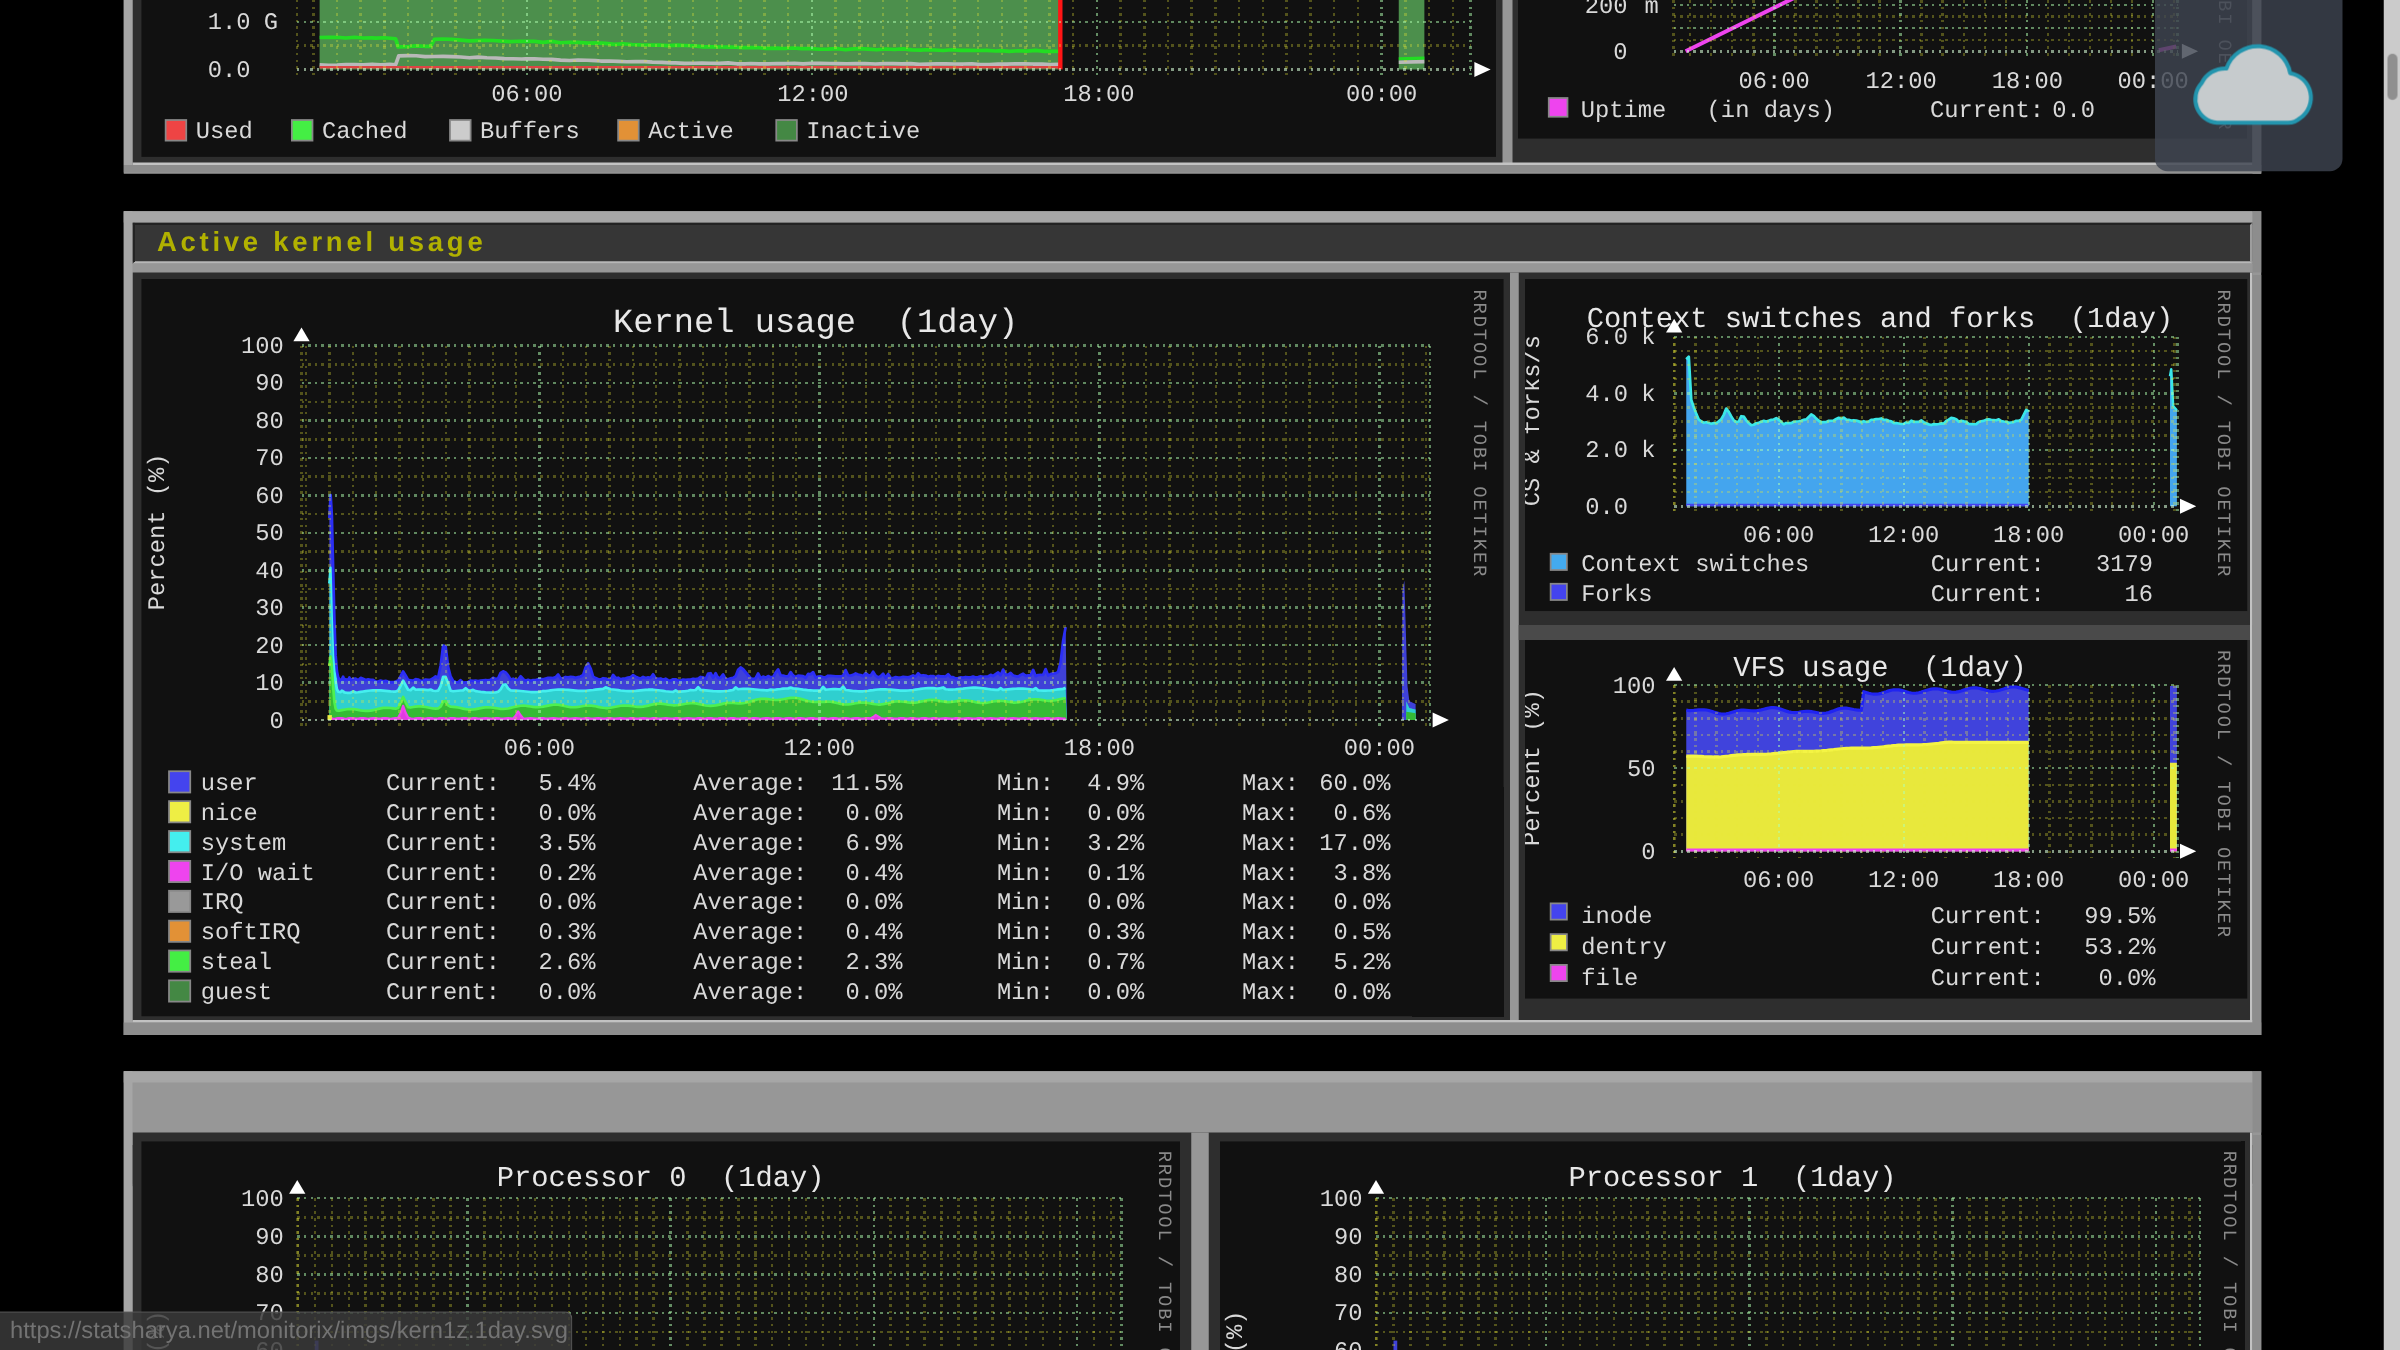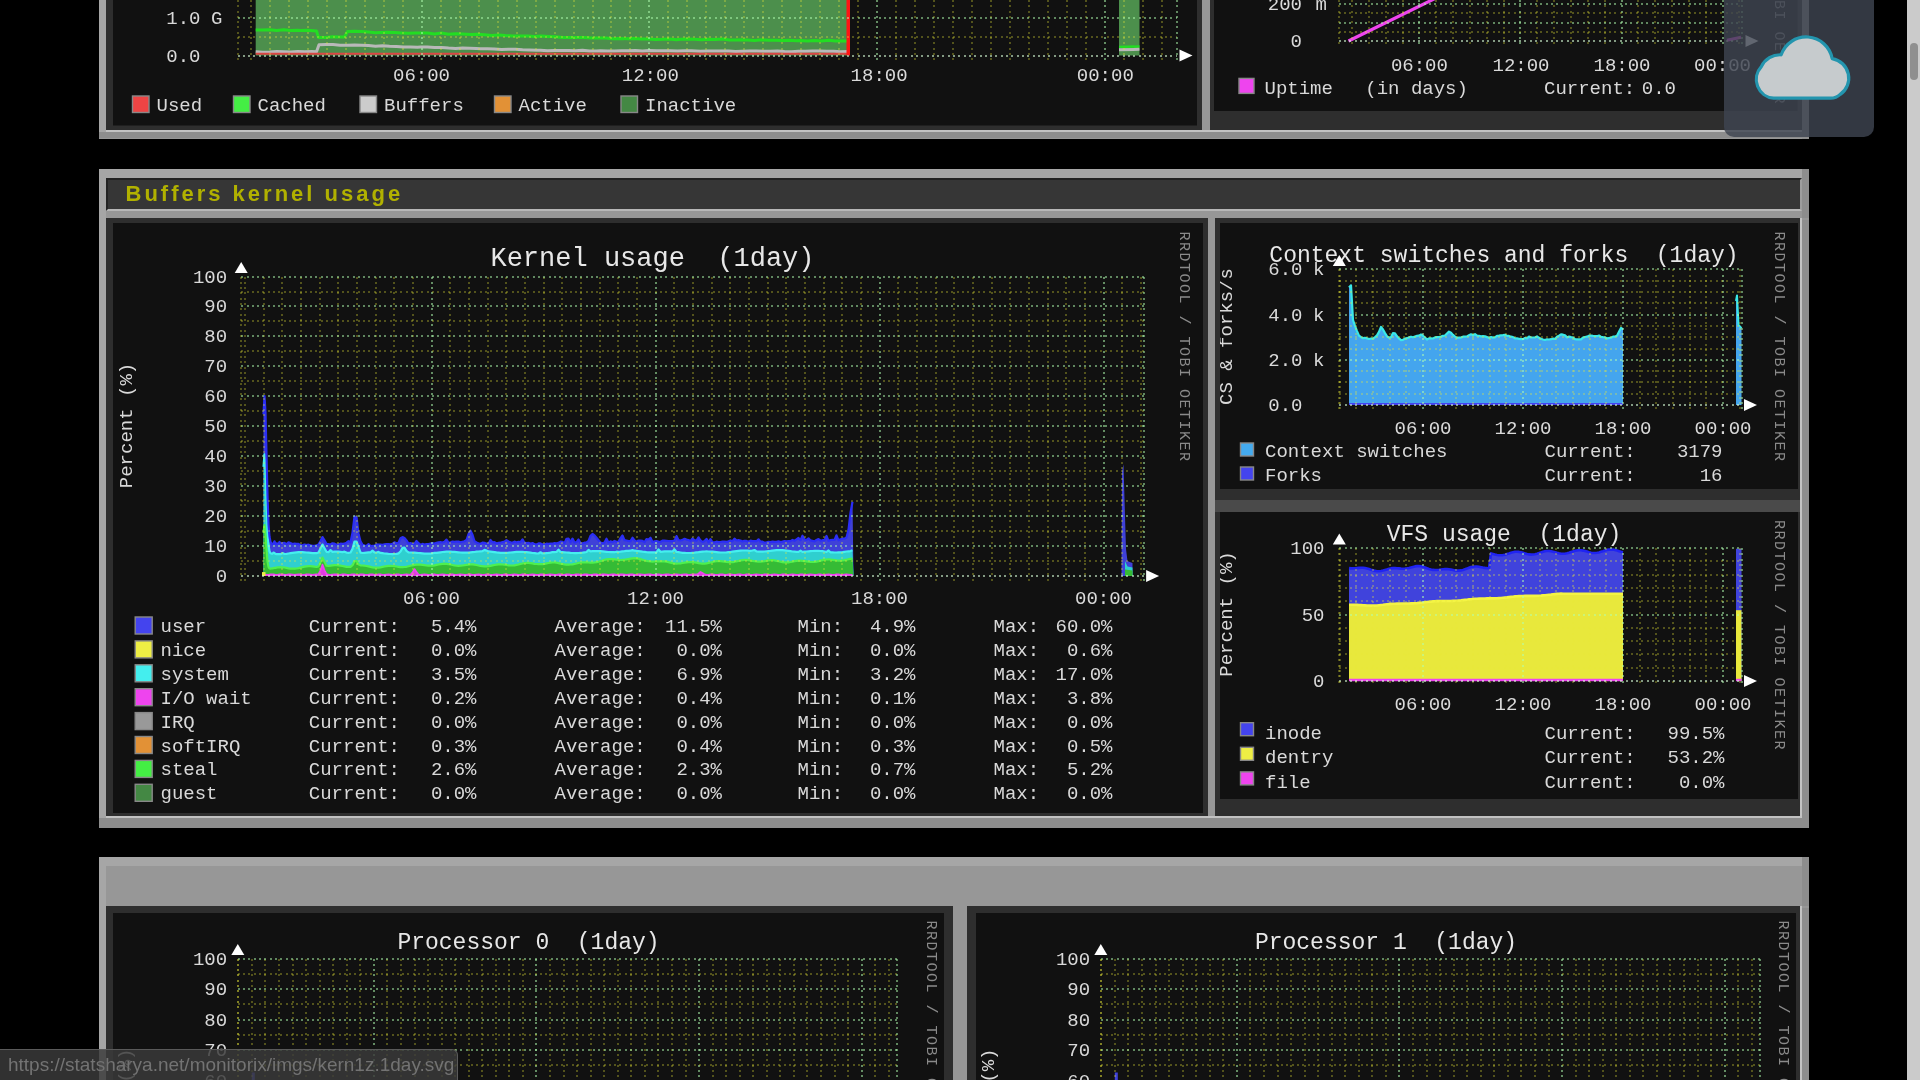--- a/index.html
+++ b/index.html
@@ -131,21 +131,21 @@
     <polygon points="531.5,35 531.5,47 544.5,41" fill="#fff"></polygon>
     <text x="561" y="-126" font-family="Liberation Mono" font-size="15" fill="#8a8a8a" text-anchor="start" letter-spacing="1.5" transform="rotate(90 561 -126)">RRDTOOL / TOBI OETIKER</text>
     <rect x="25" y="78.4" width="15" height="15" fill="#ee44ee" stroke="#888" stroke-width="1.4"></rect>
     <text x="50.5" y="93.5" font-family="Liberation Mono" font-size="19" fill="#d9d9d9" text-anchor="start">Uptime</text>
     <text x="151.3" y="93.5" font-family="Liberation Mono" font-size="19" fill="#d9d9d9" text-anchor="start">(in days)</text>
     <text x="330" y="93.5" font-family="Liberation Mono" font-size="19" fill="#d9d9d9" text-anchor="start">Current:</text>
     <text x="462" y="93.5" font-family="Liberation Mono" font-size="19" fill="#d9d9d9" text-anchor="end">0.0</text>
   </svg>
 <div style="position:absolute;left:98.5px;top:168.5px;width:1710.5px;height:659.5px;background:#979797;"></div>
 <div style="position:absolute;left:105.5px;top:177.5px;width:1696.5px;height:33px;background:rgba(53,53,53,0.99);box-sizing:border-box;border-top:2px solid #232323;border-left:2px solid #232323;border-bottom:2px solid #b7b7b7;border-right:2px solid #9d9d9d;">
-    <span style="position:absolute;left:18px;top:1px;font-family:'Liberation Sans',sans-serif;font-weight:bold;font-size:22px;letter-spacing:3px;color:#b1b100;">Buffers kernel usage</span>
+    <span style="position:absolute;left:18px;top:1px;font-family:'Liberation Sans',sans-serif;font-weight:bold;font-size:22px;letter-spacing:3px;color:#b1b100;">Active kernel usage</span>
   </div>
 <div style="position:absolute;left:105.5px;top:218px;width:1696.5px;height:599px;background:#2e2e2e;"></div>
 <div style="position:absolute;left:1207.5px;top:218px;width:7.5px;height:599px;background:#979797;"></div>
 <div style="position:absolute;left:1215px;top:500px;width:587px;height:11.5px;background:#4a4a4a;"></div>
 <svg style="position:absolute;left:112.5px;top:222.5px;transform:translateZ(0)" width="1090" height="590.5" viewBox="0 0 1090 590.5">
     <rect width="1090" height="590.5" fill="#111111" fill-opacity="0.992"></rect>
     <polygon points="150.5,353 150.5,191.4 151.5,173.1 152.5,189.8 153.5,231.7 154.5,272.6 155.5,301.3 156.5,313.8 157.5,318.8 158.5,320.5 159.5,321.4 160.5,320.4 161.5,318.3 162.5,321 163.5,320.4 164.5,320.6 165.5,321.1 166.5,319 167.5,321 169.5,320 171.5,319.9 173.5,321.2 175.5,319.3 177.5,320.1 179.5,321 181.5,320.5 183.5,320.8 185.5,320.9 187.5,322.1 189.5,322.3 191.5,321.5 193.5,322.1 195.5,321.7 197.5,322.3 199.5,322.8 201.5,322.8 203.5,322.2 205.5,321.5 207.5,318 209.5,314.1 211.5,317.4 213.5,320.9 215.5,321.2 217.5,321.5 219.5,320.3 221.5,320.6 223.5,321.7 225.5,321.5 227.5,320.7 229.5,320.9 231.5,320.7 233.5,319.6 235.5,318.1 237.5,319.2 239.5,309.6 241.5,293.5 243.5,294 245.5,310.5 247.5,318.2 249.5,321.8 251.5,322.6 253.5,322.8 255.5,321.1 257.5,323 259.5,322.9 261.5,322.8 263.5,321.4 265.5,321.7 267.5,321.5 269.5,321.9 271.5,321.4 273.5,321.2 275.5,321 277.5,321.3 279.5,320.9 281.5,319.3 283.5,320.2 285.5,319.7 287.5,315.3 289.5,314.1 291.5,315 293.5,317.4 295.5,320.6 297.5,320 299.5,320.9 301.5,320.8 303.5,318 305.5,320.2 307.5,321.7 309.5,320.9 311.5,321.6 313.5,321 315.5,321 317.5,320.5 319.5,320.1 321.5,320.5 323.5,319.8 325.5,319.3 327.5,319.2 329.5,319.5 331.5,318.7 333.5,316.6 335.5,319.7 337.5,319.5 339.5,318.6 341.5,318.8 343.5,318.5 345.5,318.6 347.5,319.3 349.5,318.7 351.5,318.2 353.5,317 355.5,311 357.5,307.7 359.5,311.8 361.5,318.3 363.5,319.5 365.5,320.2 367.5,320.8 369.5,319.6 371.5,319.8 373.5,320.7 375.5,320.7 377.5,317 379.5,319.4 381.5,319.2 383.5,320.5 385.5,319.9 387.5,319.7 389.5,319 391.5,318.6 393.5,317.1 395.5,318.4 397.5,319.3 399.5,319.8 401.5,318.6 403.5,319.4 405.5,318.9 407.5,319.2 409.5,316.4 411.5,319.7 413.5,320 415.5,319.8 417.5,320.8 419.5,320 421.5,321.2 423.5,321.4 425.5,320.4 427.5,320.4 429.5,321.4 431.5,321.5 433.5,320.7 435.5,320.8 437.5,320.7 439.5,320.7 441.5,320 443.5,320.3 445.5,319.9 447.5,318.6 449.5,318.9 451.5,320.2 453.5,315.8 455.5,315.6 457.5,319.3 459.5,315.6 461.5,319.5 463.5,319.1 465.5,316.5 467.5,320.1 469.5,320.4 471.5,319.7 473.5,319.3 475.5,318 477.5,312.8 479.5,311 481.5,312.4 483.5,314.8 485.5,317.2 487.5,319.6 489.5,320.2 491.5,319.6 493.5,315.7 495.5,319.6 497.5,318.3 499.5,319.2 501.5,317.9 503.5,318.8 505.5,318.8 507.5,315.1 509.5,312.5 511.5,317.2 513.5,317.5 515.5,318 517.5,318.1 519.5,314.7 521.5,317.4 523.5,318.7 525.5,317.5 527.5,317.7 529.5,317.9 531.5,319.2 533.5,316.1 535.5,316.5 537.5,314.7 539.5,319 541.5,318.3 543.5,318 545.5,318.6 547.5,318.8 549.5,317.6 551.5,317.7 553.5,317.8 555.5,318 557.5,318.1 559.5,318.1 561.5,317.6 563.5,313.1 565.5,317.2 567.5,317.5 569.5,316.9 571.5,315.8 573.5,316.6 575.5,317 577.5,317.9 579.5,315.5 581.5,317.1 583.5,317.6 585.5,314.3 587.5,317.5 589.5,318.9 591.5,318 593.5,315.9 595.5,319.3 597.5,316.1 599.5,319.4 601.5,319.4 603.5,318.7 605.5,319.1 607.5,319 609.5,318.5 611.5,318.6 613.5,318.9 615.5,318.3 617.5,317.4 619.5,318.2 621.5,315.6 623.5,317.5 625.5,317.2 627.5,317.5 629.5,318.4 631.5,317.8 633.5,317.9 635.5,318.8 637.5,317.7 639.5,318.1 641.5,318 643.5,318.2 645.5,316.3 647.5,318.7 649.5,318.7 651.5,319.7 653.5,319.4 655.5,318.9 657.5,319.1 659.5,318.6 661.5,318.9 663.5,318.9 665.5,318.3 667.5,319.1 669.5,318.6 671.5,318 673.5,318.4 675.5,318.2 677.5,318.1 679.5,316.9 681.5,317.8 683.5,316.4 685.5,315 687.5,317.2 689.5,312.7 691.5,316.5 693.5,316.8 695.5,315.3 697.5,317.4 699.5,317.9 701.5,318.3 703.5,317 705.5,316 707.5,317.7 709.5,317.2 711.5,317.2 713.5,312.9 715.5,317.9 717.5,317 719.5,316.9 721.5,317 723.5,312.3 725.5,317.4 727.5,316.3 729.5,315.7 731.5,315.7 733.5,314.5 735.5,306.9 737.5,289.7 739.5,278.7 740.5,353" fill="#3f41d8"></polygon>
     <polygon points="150.5,353 150.5,243.9 151.5,231.3 152.5,245.4 153.5,276.9 154.5,305.6 155.5,322 156.5,328.3 157.5,330.2 158.5,330.6 159.5,330.7 160.5,329.6 161.5,330 162.5,331 163.5,331.1 164.5,331.2 165.5,331.2 166.5,331.2 167.5,331.2 169.5,330.1 171.5,331 173.5,330.8 175.5,330.5 177.5,330.2 179.5,329.9 181.5,329.6 183.5,329.4 185.5,329.2 187.5,329.2 189.5,329.2 191.5,329.3 193.5,329.5 195.5,329.7 197.5,329.9 199.5,330.1 201.5,330.2 203.5,330.2 205.5,329.5 207.5,325.6 209.5,321.6 211.5,325.2 213.5,328.8 215.5,329.2 217.5,327.1 219.5,328.8 221.5,328.7 223.5,328.7 225.5,328.7 227.5,328.9 229.5,329.1 231.5,328.7 233.5,329.6 235.5,329.8 237.5,329.5 239.5,325.9 241.5,318.5 243.5,318.5 245.5,323.8 247.5,329.6 249.5,330 251.5,329.8 253.5,329.6 255.5,329.4 257.5,329.3 259.5,327.6 261.5,329.3 263.5,329.5 265.5,328.9 267.5,329.9 269.5,330.2 271.5,330.5 273.5,330.7 275.5,330.9 277.5,331 279.5,331.1 281.5,331 283.5,330.9 285.5,330.4 287.5,328.5 289.5,324.9 291.5,324.6 293.5,327.8 295.5,329.3 297.5,329.5 299.5,329.5 301.5,329.6 303.5,329.8 305.5,330 307.5,330.2 309.5,330.4 311.5,330.6 313.5,330.6 315.5,330.7 317.5,330.6 319.5,330.4 321.5,329.8 323.5,329.9 325.5,329.6 327.5,329.3 329.5,329 331.5,328.8 333.5,328.7 335.5,328.6 337.5,328.6 339.5,328.8 341.5,328.9 343.5,329.1 345.5,329.3 347.5,329.5 349.5,329.7 351.5,329.7 353.5,329.7 355.5,329.6 357.5,329.4 359.5,329.2 361.5,329 363.5,328.7 365.5,328.5 367.5,328.3 369.5,328.1 371.5,326.9 373.5,327.6 375.5,328.4 377.5,328.6 379.5,328.8 381.5,329.1 383.5,329.4 385.5,329.6 387.5,329.8 389.5,329.9 391.5,329.9 393.5,329.8 395.5,329.7 397.5,329.5 399.5,329.3 401.5,329.1 403.5,328.9 405.5,328.8 407.5,328.8 409.5,328.8 411.5,329 413.5,329.2 415.5,329.4 417.5,329.7 419.5,330 421.5,330.2 423.5,330.4 425.5,330.5 427.5,329.3 429.5,330.5 431.5,330.3 433.5,330.1 435.5,329.9 437.5,329.6 439.5,329 441.5,329.2 443.5,329 445.5,326.7 447.5,329 449.5,329.1 451.5,329.3 453.5,329.5 455.5,329.7 457.5,329.9 459.5,330 461.5,330.1 463.5,330.1 465.5,330 467.5,329.8 469.5,329.6 471.5,329.3 473.5,329 475.5,326.9 477.5,328.4 479.5,328.2 481.5,328.1 483.5,328 485.5,328.1 487.5,328.2 489.5,328.4 491.5,328.6 493.5,328.8 495.5,329 497.5,329.1 499.5,329.2 501.5,329.2 503.5,328.7 505.5,328.9 507.5,328.7 509.5,328.4 511.5,328.2 513.5,327.9 515.5,327.8 517.5,327.7 519.5,327.1 521.5,327.7 523.5,327.9 525.5,328.1 527.5,328.4 529.5,328.7 531.5,328.9 533.5,329.2 535.5,329.3 537.5,329.4 539.5,329.4 541.5,329.4 543.5,329.2 545.5,326.5 547.5,328.8 549.5,328.6 551.5,328.4 553.5,328.3 555.5,328.3 557.5,328.4 559.5,328.5 561.5,326.3 563.5,329 565.5,329.2 567.5,329.5 569.5,329.8 571.5,329.9 573.5,330 575.5,330 577.5,330 579.5,329.8 581.5,329.6 583.5,329.3 585.5,329.1 587.5,328.8 589.5,328.6 591.5,328.5 593.5,328.4 595.5,328.5 597.5,328.6 599.5,328.7 601.5,328.9 603.5,329.1 605.5,329.3 607.5,329.5 609.5,329.5 611.5,329.5 613.5,329.4 615.5,329.2 617.5,329 619.5,328.7 621.5,328.4 623.5,328.1 625.5,327.8 627.5,327.6 629.5,327.5 631.5,327.5 633.5,327.5 635.5,327.7 637.5,327.8 639.5,327.5 641.5,327 643.5,328.4 645.5,328.6 647.5,328.6 649.5,328.6 651.5,328.5 653.5,328.3 655.5,328.1 657.5,327.9 659.5,327.6 661.5,327.4 663.5,327.2 665.5,327.1 667.5,327.1 669.5,327.2 671.5,327.4 673.5,327.6 675.5,327.9 677.5,328.2 679.5,328.5 681.5,328.7 683.5,328.9 685.5,328.9 687.5,327.6 689.5,328.9 691.5,328.7 693.5,328.5 695.5,328.3 697.5,328.1 699.5,328 701.5,327.9 703.5,327.8 705.5,327.9 707.5,328 709.5,328.2 711.5,328.5 713.5,328.8 715.5,327.5 717.5,329.3 719.5,329.4 721.5,329.5 723.5,329.5 725.5,329.4 727.5,329.3 729.5,329.1 731.5,328.8 733.5,328.5 735.5,328.3 737.5,328.1 739.5,327.3 740.5,353" fill="#2fcfcf"></polygon>
     <polygon points="150.5,353 150.5,309.8 151.5,302.2 152.5,310.1 153.5,326 154.5,338.4 155.5,343.9 156.5,345.4 157.5,345.6 158.5,345.5 159.5,345.3 160.5,345.1 161.5,344.9 162.5,344.8 163.5,344.6 164.5,344.4 165.5,344.3 166.5,344.3 167.5,344.2 169.5,344.3 171.5,344.5 173.5,344.9 175.5,345.3 177.5,345.6 179.5,345.7 181.5,345.7 183.5,345.5 185.5,345.1 187.5,344.6 189.5,344.1 191.5,343.7 193.5,343.3 195.5,343.2 197.5,343.2 199.5,343.4 201.5,343.7 203.5,344 205.5,343.4 207.5,339.1 209.5,334.6 211.5,338.8 213.5,342.7 215.5,343 217.5,342.6 219.5,342.3 221.5,342.1 223.5,342.1 225.5,342.3 227.5,342.6 229.5,343 231.5,343.4 233.5,343.8 235.5,343.9 237.5,343.8 239.5,342.2 241.5,338.3 243.5,337.9 245.5,341.3 247.5,342.4 249.5,342.5 251.5,342.7 253.5,343 255.5,343.4 257.5,343.9 259.5,344.3 261.5,344.6 263.5,344.7 265.5,344.6 267.5,344.3 269.5,343.9 271.5,343.5 273.5,343.1 275.5,342.9 277.5,342.8 279.5,343 281.5,343.2 283.5,343.5 285.5,343.8 287.5,344.1 289.5,344.2 291.5,344 293.5,343.8 295.5,343.3 297.5,342.8 299.5,342.3 301.5,341.9 303.5,341.6 305.5,341.5 307.5,341.6 309.5,341.9 311.5,342.2 313.5,342.5 315.5,342.7 317.5,342.7 319.5,342.6 321.5,342.3 323.5,341.9 325.5,341.5 327.5,341.1 329.5,340.8 331.5,340.7 333.5,340.8 335.5,341.1 337.5,341.5 339.5,342 341.5,342.4 343.5,342.7 345.5,342.8 347.5,342.7 349.5,342.5 351.5,342.2 353.5,341.8 355.5,341.6 357.5,341.4 359.5,341.4 361.5,341.7 363.5,342 365.5,342.5 367.5,342.9 369.5,343.2 371.5,343.4 373.5,343.4 375.5,343.2 377.5,342.8 379.5,342.4 381.5,342 383.5,341.6 385.5,341.4 387.5,341.4 389.5,341.5 391.5,341.7 393.5,342 395.5,342.3 397.5,342.5 399.5,342.5 401.5,342.3 403.5,341.9 405.5,341.5 407.5,340.9 409.5,340.5 411.5,340.1 413.5,339.9 415.5,339.9 417.5,340.1 419.5,340.4 421.5,340.8 423.5,341 425.5,341.2 427.5,341.2 429.5,341.1 431.5,340.8 433.5,340.4 435.5,340 437.5,339.7 439.5,339.5 441.5,339.5 443.5,339.7 445.5,340.1 447.5,340.6 449.5,341 451.5,341.4 453.5,341.6 455.5,341.7 457.5,341.5 459.5,341.3 461.5,340.9 463.5,340.5 465.5,339.9 467.5,339.5 469.5,339.3 471.5,339.3 473.5,339.4 475.5,339.5 477.5,339.7 479.5,339.7 481.5,339.5 483.5,339.2 485.5,338.7 487.5,338.1 489.5,337.5 491.5,336.9 493.5,336.4 495.5,336.1 497.5,336 499.5,336.1 501.5,336.3 503.5,336.6 505.5,336.8 507.5,337 509.5,336.9 511.5,336.7 513.5,336.4 515.5,336 517.5,335.6 519.5,335.3 521.5,335.2 523.5,335.3 525.5,335.6 527.5,336.1 529.5,336.7 531.5,337.3 533.5,337.8 535.5,338.2 537.5,338.5 539.5,338.6 541.5,338.5 543.5,338.4 545.5,338.4 547.5,338.4 549.5,338.3 551.5,338.4 553.5,338.7 555.5,339.1 557.5,339.6 559.5,340.1 561.5,340.4 563.5,340.6 565.5,340.5 567.5,340.3 569.5,340 571.5,339.6 573.5,339.3 575.5,339.1 577.5,339 579.5,339.1 581.5,339.4 583.5,339.7 585.5,340.1 587.5,340.4 589.5,340.6 591.5,340.6 593.5,340.3 595.5,339.9 597.5,339.5 599.5,339 601.5,338.5 603.5,338.2 605.5,338.1 607.5,338.2 609.5,338.4 611.5,338.6 613.5,338.9 615.5,339.1 617.5,339.2 619.5,339.1 621.5,338.8 623.5,338.3 625.5,337.9 627.5,337.4 629.5,337.1 631.5,336.9 633.5,336.9 635.5,337.1 637.5,337.4 639.5,337.9 641.5,338.2 643.5,338.5 645.5,338.7 647.5,338.6 649.5,338.4 651.5,338.1 653.5,337.7 655.5,337.4 657.5,337.2 659.5,337.2 661.5,337.4 663.5,337.8 665.5,338.2 667.5,338.7 669.5,339.1 671.5,339.3 673.5,339.4 675.5,339.3 677.5,339 679.5,338.6 681.5,338.2 683.5,337.9 685.5,337.7 687.5,337.7 689.5,337.8 691.5,338.1 693.5,338.4 695.5,338.7 697.5,339 699.5,339 701.5,338.9 703.5,338.6 705.5,338.2 707.5,337.6 709.5,337.1 711.5,336.7 713.5,336.5 715.5,336.4 717.5,336.5 719.5,336.8 721.5,337.1 723.5,337.4 725.5,337.6 727.5,337.6 729.5,337.4 731.5,337.1 733.5,336.7 735.5,336.2 737.5,335.8 739.5,335.6 740.5,353" fill="#35bb35"></polygon>
     <polygon points="150.5,353 150.5,351.4 151.5,351.5 152.5,351.7 153.5,351.9 154.5,352 155.5,351.9 156.5,351.7 157.5,351.5 158.5,351.4 159.5,351.4 160.5,351.5 161.5,351.7 162.5,351.9 163.5,352 164.5,351.9 165.5,351.7 166.5,351.5 167.5,351.4 169.5,351.5 171.5,351.9 173.5,351.9 175.5,351.5 177.5,351.4 179.5,351.7 181.5,352 183.5,351.7 185.5,351.4 187.5,351.5 189.5,351.9 191.5,351.9 193.5,351.5 195.5,351.4 197.5,351.7 199.5,352 201.5,351.7 203.5,351.4 205.5,351.2 207.5,347.7 209.5,341.7 211.5,347.3 213.5,351.1 215.5,351.7 217.5,352 219.5,351.7 221.5,351.4 223.5,351.5 225.5,351.9 227.5,351.9 229.5,351.5 231.5,351.4 233.5,351.7 235.5,351.9 237.5,351.7 239.5,351.4 241.5,351.5 243.5,351.9 245.5,351.9 247.5,351.5 249.5,351.4 251.5,351.7 253.5,351.9 255.5,351.7 257.5,351.4 259.5,351.5 261.5,351.9 263.5,351.8 265.5,351.5 267.5,351.4 269.5,351.8 271.5,351.9 273.5,351.6 275.5,351.4 277.5,351.6 279.5,351.9 281.5,351.8 283.5,351.5 285.5,351.4 287.5,351.8 289.5,351.9 291.5,351.6 293.5,351.4 295.5,351.6 297.5,351.8 299.5,349.6 301.5,346.1 303.5,349.2 305.5,351.6 307.5,351.9 309.5,351.6 311.5,351.4 313.5,351.6 315.5,351.9 317.5,351.8 319.5,351.4 321.5,351.4 323.5,351.8 325.5,351.9 327.5,351.6 329.5,351.4 331.5,351.6 333.5,351.9 335.5,351.8 337.5,351.4 339.5,351.4 341.5,351.8 343.5,351.9 345.5,351.6 347.5,351.4 349.5,351.6 351.5,351.9 353.5,351.8 355.5,351.4 357.5,351.4 359.5,351.8 361.5,351.9 363.5,351.6 365.5,351.4 367.5,351.6 369.5,351.9 371.5,351.8 373.5,351.4 375.5,351.4 377.5,351.8 379.5,351.9 381.5,351.6 383.5,351.4 385.5,351.6 387.5,351.9 389.5,351.8 391.5,351.4 393.5,351.4 395.5,351.8 397.5,351.9 399.5,351.6 401.5,351.4 403.5,351.6 405.5,351.9 407.5,351.8 409.5,351.4 411.5,351.4 413.5,351.8 415.5,351.9 417.5,351.6 419.5,351.4 421.5,351.6 423.5,351.9 425.5,351.8 427.5,351.4 429.5,351.5 431.5,351.8 433.5,351.9 435.5,351.6 437.5,351.4 439.5,351.6 441.5,351.9 443.5,351.8 445.5,351.4 447.5,351.5 449.5,351.8 451.5,351.9 453.5,351.5 455.5,351.4 457.5,351.7 459.5,351.9 461.5,351.7 463.5,351.4 465.5,351.5 467.5,351.9 469.5,351.9 471.5,351.5 473.5,351.4 475.5,351.7 477.5,351.9 479.5,351.7 481.5,351.4 483.5,351.5 485.5,351.9 487.5,351.9 489.5,351.5 491.5,351.4 493.5,351.7 495.5,352 497.5,351.7 499.5,351.4 501.5,351.5 503.5,351.9 505.5,351.9 507.5,351.5 509.5,351.4 511.5,351.7 513.5,352 515.5,351.7 517.5,351.4 519.5,351.5 521.5,351.9 523.5,351.9 525.5,351.5 527.5,351.4 529.5,351.7 531.5,352 533.5,351.7 535.5,351.4 537.5,351.5 539.5,351.9 541.5,351.9 543.5,351.5 545.5,351.4 547.5,351.7 549.5,352 551.5,351.7 553.5,351.4 555.5,351.5 557.5,351.9 559.5,351.9 561.5,351.5 563.5,351.4 565.5,351.7 567.5,352 569.5,351.7 571.5,351.4 573.5,351.5 575.5,351.9 577.5,351.9 579.5,351.5 581.5,351.4 583.5,351.6 585.5,350.7 587.5,349 589.5,350.1 591.5,351.4 593.5,351.9 595.5,351.9 597.5,351.5 599.5,351.4 601.5,351.7 603.5,351.9 605.5,351.7 607.5,351.4 609.5,351.5 611.5,351.9 613.5,351.9 615.5,351.5 617.5,351.4 619.5,351.7 621.5,351.9 623.5,351.7 625.5,351.4 627.5,351.5 629.5,351.9 631.5,351.8 633.5,351.5 635.5,351.4 637.5,351.8 639.5,351.9 641.5,351.6 643.5,351.4 645.5,351.6 647.5,351.9 649.5,351.8 651.5,351.5 653.5,351.4 655.5,351.8 657.5,351.9 659.5,351.6 661.5,351.4 663.5,351.6 665.5,351.9 667.5,351.8 669.5,351.4 671.5,351.4 673.5,351.8 675.5,351.9 677.5,351.6 679.5,351.4 681.5,351.6 683.5,351.9 685.5,351.8 687.5,351.4 689.5,351.4 691.5,351.8 693.5,351.9 695.5,351.6 697.5,351.4 699.5,351.6 701.5,351.9 703.5,351.8 705.5,351.4 707.5,351.4 709.5,351.8 711.5,351.9 713.5,351.6 715.5,351.4 717.5,351.6 719.5,351.9 721.5,351.8 723.5,351.4 725.5,351.4 727.5,351.8 729.5,351.9 731.5,351.6 733.5,351.4 735.5,351.6 737.5,351.9 739.5,351.8 740.5,353" fill="#e03ce0"></polygon>

